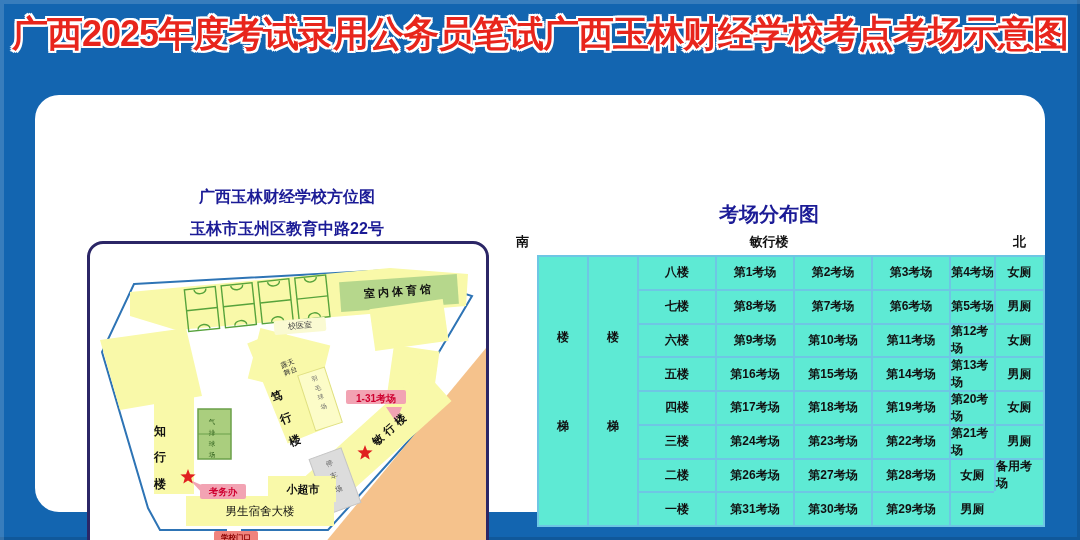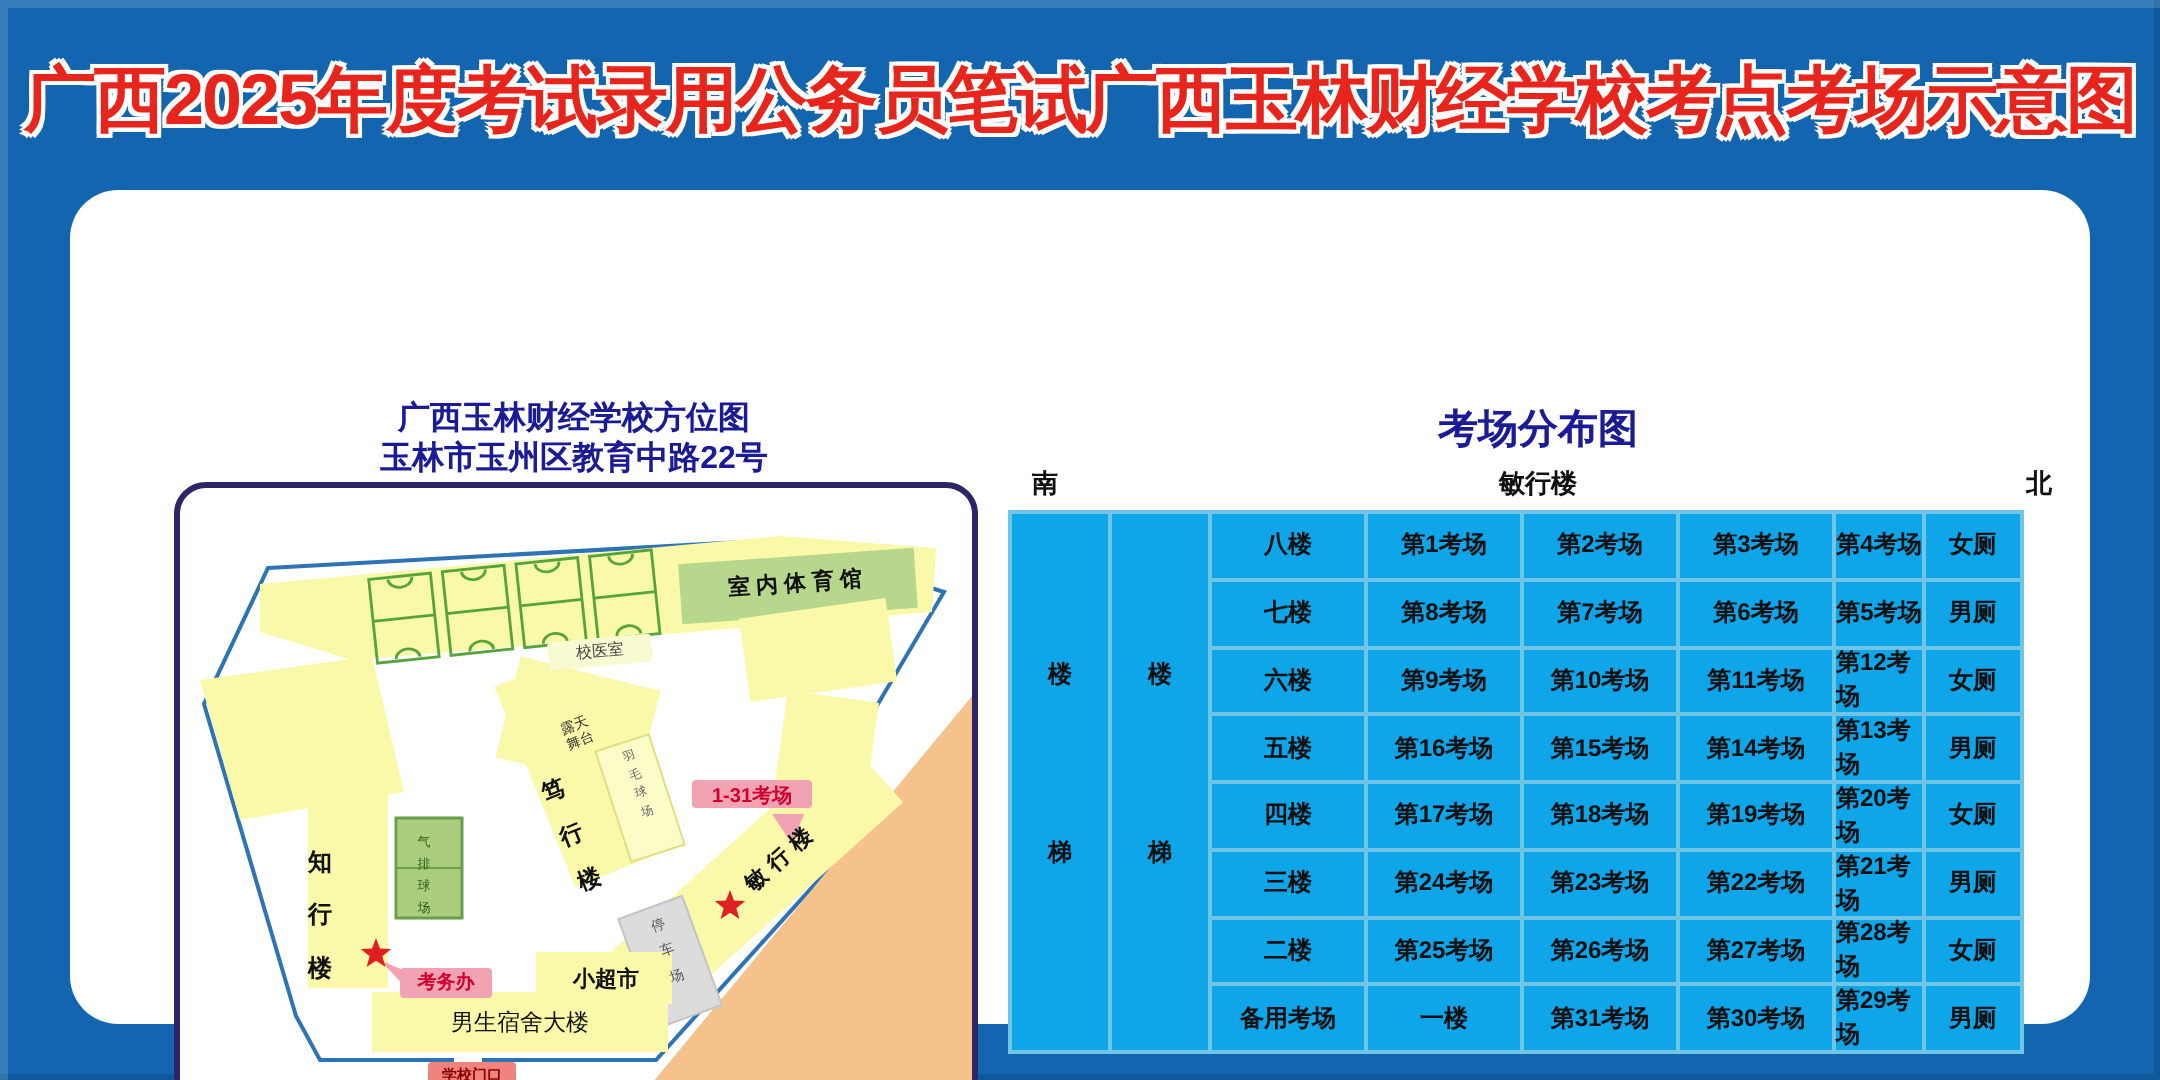--- a/index.html
+++ b/index.html
@@ -6,27 +6,27 @@
     --bg-blue:#1365b0; --title-red:#e8251c; --navy:#1b1b96; --map-border:#2b2666;
     --boundary:#2e74b5; --yellow:#f9f9a9; --gym-green:#b6d78c; --court-green:#57a33c;
     --pink-bg:#f2a3b3; --pink-text:#cf0030; --gate-bg:#f0837d; --gate-text:#8b0000;
     --road-gray:#d9d9d9; --parking-gray:#dcdcdc; --orange:#f5c28c; --table-border:#6ec6e4;
     --star-red:#e02020; --text-dark:#111111;
   }
   *{margin:0;padding:0;box-sizing:border-box;}
   html,body{width:1080px;height:540px;}
   body{font-family:"Liberation Sans","DejaVu Sans",sans-serif;background:var(--bg-blue);position:relative;overflow:hidden;}
   .page{position:absolute;inset:0;background:var(--bg-blue);box-shadow:inset 4px 4px 0 rgba(255,255,255,.16), inset -3px -3px 0 rgba(0,0,0,.12);}
-  .main-title{position:absolute;top:26px;left:0;width:1080px;text-align:center;font-size:36px;font-weight:bold;color:var(--title-red);letter-spacing:-1px;
+  .main-title{position:absolute;top:10px;left:0;width:1080px;text-align:center;font-size:36px;font-weight:bold;color:var(--title-red);letter-spacing:-1px;
     text-shadow:-2px -2px 0 #fff,2px -2px 0 #fff,-2px 2px 0 #fff,2px 2px 0 #fff,0 -2px 0 #fff,0 2px 0 #fff,-2px 0 0 #fff,2px 0 0 #fff;}
   .panel{position:absolute;left:35px;top:95px;width:1010px;height:417px;background:#fff;border-radius:24px;}
 
   
   .map-title{position:absolute;left:52px;width:400px;text-align:center;font-size:16px;font-weight:bold;color:var(--navy);}
-  .mt1{top:104px;} .mt2{top:124px;}
+  .mt1{top:92px;} .mt2{top:124px;}
   .map-box{position:absolute;left:52px;top:146px;width:402px;height:348px;border:3px solid var(--map-border);border-radius:16px;background:#fff;overflow:hidden;}
   .map-inner{position:absolute;inset:0;}
   .map-inner svg{position:absolute;left:0;top:0;width:396px;height:342px;}
   .b-yellow{fill:var(--yellow);} .b-gym{fill:var(--gym-green);} .b-orange{fill:var(--orange);}
   .b-road{fill:var(--road-gray);} .b-park{fill:var(--parking-gray);stroke:#c4c4c4;}
   .b-bound{fill:#ffffff;stroke:var(--boundary);stroke-width:2;}
   .court{fill:none;stroke:var(--court-green);stroke-width:1.4;}
   .vb{fill:#aace7e;stroke:#6ba04a;stroke-width:1.5;} .vb-line{stroke:#6ba04a;stroke-width:1;}
   .bad{fill:#fcfcc8;stroke:#e0e080;stroke-width:1;}
   .dash{stroke:#555;stroke-width:2.5;fill:none;}
@@ -45,21 +45,21 @@
   .kaowuban-l{left:110px;top:240px;width:46px;height:15px;line-height:15px;text-align:center;font-size:9.5px;font-weight:bold;color:var(--pink-text);background:var(--pink-bg);border-radius:2px;}
   .parking-l{left:238px;top:212px;width:12px;font-size:7px;line-height:1.9;color:#555;transform:rotate(-20deg);}
   .market-l{left:180px;top:238px;width:66px;text-align:center;font-size:11px;font-weight:bold;}
   .dorm-l{left:96px;top:260px;width:148px;text-align:center;font-size:11.5px;font-weight:normal;}
   .gate-l{left:124px;top:287px;width:44px;height:13px;line-height:13px;text-align:center;font-size:7.5px;font-weight:bold;color:var(--gate-text);background:var(--gate-bg);border-radius:2px;}
 
   
   .tbl-title{position:absolute;left:480px;top:106px;width:508px;text-align:center;font-size:20px;font-weight:bold;color:var(--navy);}
   .dir-row{position:absolute;left:481px;top:138px;width:506px;height:16px;font-size:13px;font-weight:bold;color:#111;}
   .dir-s{position:absolute;left:0;} .dir-b{position:absolute;left:0;width:100%;text-align:center;} .dir-n{position:absolute;right:-4px;}
-  .rooms-table{position:absolute;left:469px;top:160px;display:grid;grid-template-columns:50px 50px 78px 78px 78px 78px 45px 49px;grid-template-rows:repeat(8,33.75px);border-right:2px solid var(--table-border);border-bottom:2px solid var(--table-border);background:#0ea5e9;}
+  .rooms-table{position:absolute;left:502px;top:160px;display:grid;grid-template-columns:50px 50px 78px 78px 78px 78px 45px 49px;grid-template-rows:repeat(8,33.75px);border-right:2px solid var(--table-border);border-bottom:2px solid var(--table-border);background:#5eead4;}
   .cell{border-left:2px solid var(--table-border);border-top:2px solid var(--table-border);display:flex;align-items:center;justify-content:center;font-size:12px;font-weight:600;color:#111;}
   .stair{grid-row:1 / span 8;position:relative;}
   .stair span{position:absolute;left:0;width:100%;text-align:center;}
   .stair .s1{top:27%;} .stair .s2{top:60%;}
 </style>
 </head>
 <body>
 
 <div class="page">
 
@@ -212,21 +212,20 @@
       <div class="cell">女厕</div>
 
       <div class="cell">三楼</div>
       <div class="cell">第24考场</div>
       <div class="cell">第23考场</div>
       <div class="cell">第22考场</div>
       <div class="cell">第21考场</div>
       <div class="cell">男厕</div>
 
       <div class="cell">二楼</div>
-      <div class="cell">第25考场</div>
       <div class="cell">第26考场</div>
       <div class="cell">第27考场</div>
       <div class="cell">第28考场</div>
       <div class="cell">女厕</div>
 
       <div class="cell">备用考场</div>
       <div class="cell">一楼</div>
       <div class="cell">第31考场</div>
       <div class="cell">第30考场</div>
       <div class="cell">第29考场</div>

